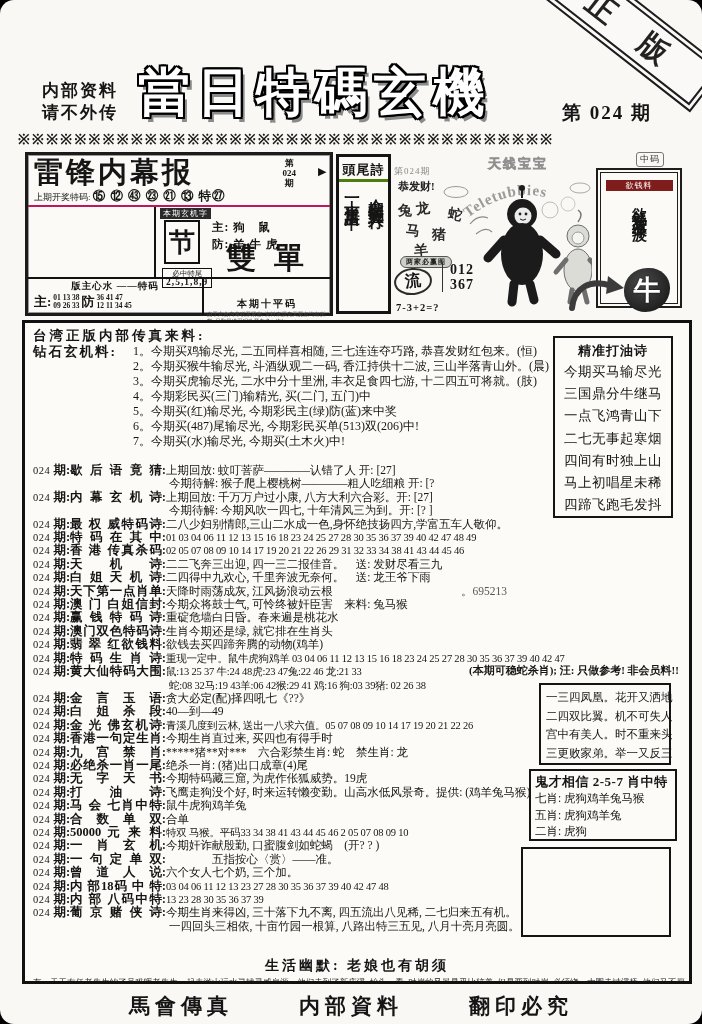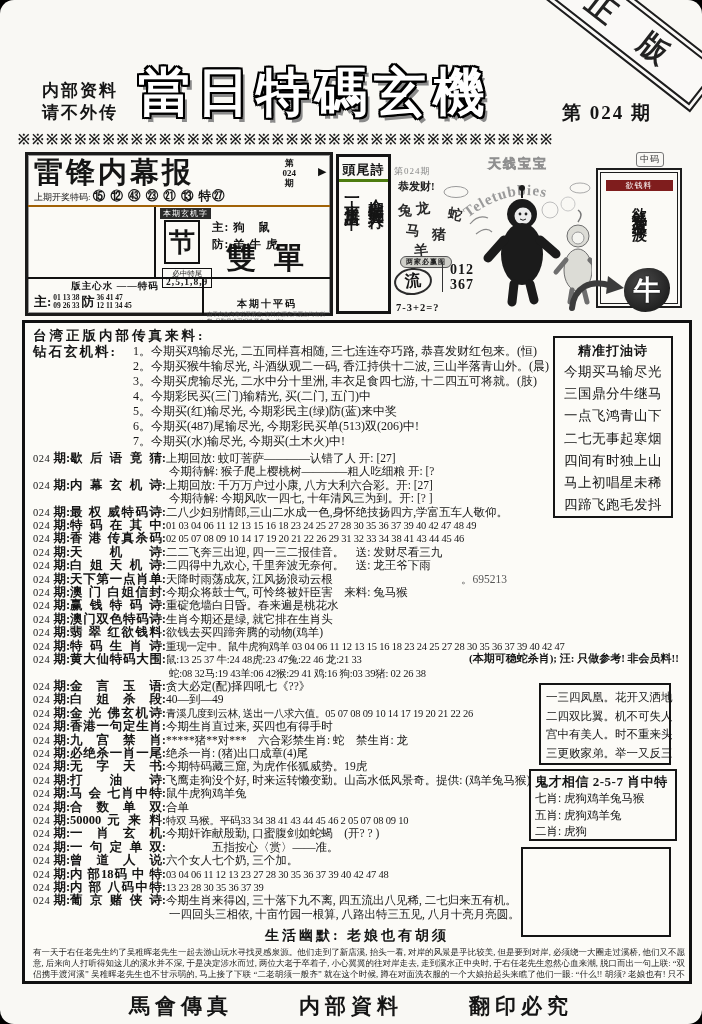--- a/index.html
+++ b/index.html
@@ -11,21 +11,21 @@
 .confidential{position:absolute;left:42px;top:80px;font-size:17px;font-weight:bold;line-height:22px;white-space:pre-line;letter-spacing:2px}
 .main-title{position:absolute;left:138px;top:58px;font-size:52px;font-weight:900;letter-spacing:7px;white-space:nowrap;color:#fff;
  text-shadow:-2px 0 #000,2px 0 #000,0 -2px #000,0 2px #000,-2px -2px #000,2px 2px #000,-2px 2px #000,2px -2px #000,4px 5px 0 #8a8a8a}
 .issue-no{position:absolute;left:562px;top:100px;font-size:19px;font-weight:bold;letter-spacing:2px;white-space:nowrap}
 .stamp{position:absolute;right:-26px;top:2px;width:196px;height:56px;border:7px double #1d1d1d;transform:rotate(38deg);
  display:flex;align-items:center;justify-content:center;font-size:30px;font-weight:900;letter-spacing:36px;padding-left:30px;color:#222;background:rgba(250,250,248,.6)}
 .star-divider{position:absolute;left:18px;top:129px;width:668px;font-size:14px;font-weight:bold;letter-spacing:2.4px;white-space:nowrap;overflow:hidden;color:#1a1a1a}
 
 
 .lf-box{position:absolute;left:25px;top:152px;width:308px;height:164px;border:3px solid #1b1b1b;background:#fbfaf6;box-shadow:inset 0 0 0 1px #999}
-.lf-head{height:52px;border-bottom:2px solid #a16207;position:relative;padding:1px 6px}
+.lf-head{height:52px;border-bottom:2px solid #be185d;position:relative;padding:1px 6px}
 .lf-title{font-size:29px;font-weight:900;letter-spacing:3px;line-height:32px;white-space:nowrap}
 .lf-issue{position:absolute;right:34px;top:3px;font-size:9px;font-weight:bold;line-height:10px;text-align:center;white-space:pre-line}
 .lf-draw{font-size:9px;white-space:nowrap}
 .lf-draw b{font-size:12.5px;letter-spacing:1px}
 .lf-body{display:grid;grid-template-columns:128px 1fr;grid-template-rows:70px 34px}
 .lf-empty{grid-row:1/2;border-right:2px solid #111}
 .lf-right{grid-row:1/2;position:relative;padding:2px 3px}
 .lf-mystery-label{position:absolute;left:4px;top:1px;font-size:8px;background:#2a2a2a;color:#fff;padding:0 3px;letter-spacing:1px}
 .lf-jie{position:absolute;left:8px;top:13px;width:36px;height:44px;border:2px solid #111;display:flex;align-items:center;justify-content:center;font-size:26px;font-weight:900}
 .lf-zhufang{position:absolute;left:56px;top:12px;font-size:11.5px;font-weight:bold;line-height:17px;white-space:pre-line;letter-spacing:1px}
@@ -78,31 +78,31 @@
 .ox{position:absolute;left:568px;top:266px;width:124px;height:54px}
 .ox-blob{position:absolute;left:56px;top:2px;width:46px;height:44px;background:radial-gradient(circle at 40% 35%,#4a4a4a,#101010);border-radius:52% 46% 55% 48%;display:flex;align-items:center;justify-content:center}
 .ox-char{color:#fff;font-size:27px;font-weight:900;text-shadow:0 0 2px #000}
 
 
 .main-box{position:absolute;left:22px;top:320px;width:670px;height:664px;border:3px solid #111;background:#fcfbf7;padding:5px 8px;overflow:hidden}
 .src-title{font-size:13.5px;font-weight:bold;letter-spacing:3px;line-height:16px;white-space:nowrap}
 .src-row{display:flex;font-size:12px;line-height:15px;white-space:nowrap}
 .src-label{font-size:13.5px;font-weight:bold;letter-spacing:2px;width:100px;flex:none}
 .dia-line{font-size:12px;line-height:15px;margin-left:100px;white-space:nowrap}
-.tip-rows{margin-top:3px;width:524px}
+.tip-rows{margin-top:15px;width:524px}
 .trow{position:relative;font-size:11.5px;line-height:13.4px;white-space:nowrap}
 .trow .rn{font-size:10.5px;letter-spacing:.5px}
 .trow .rq{font-weight:bold;font-size:12.5px}
 .trow .rl{display:inline-block;width:92px;font-weight:bold;font-size:12.5px;text-align:justify;text-align-last:justify;vertical-align:bottom}
 .trow .rc2{font-weight:bold}
 .trow.small .rt{font-size:10.5px;letter-spacing:-.2px}
 .trow.cont{padding-left:136px}
 .rtail{position:absolute;left:428px;top:0;color:#555}
 .rnote{position:absolute;left:436px;top:-1px;font-weight:bold;font-size:11px;white-space:nowrap}
-.humor-title{text-align:center;font-size:14px;font-weight:900;letter-spacing:3px;margin-top:5px;line-height:19px}
+.humor-title{text-align:center;font-size:14px;font-weight:900;letter-spacing:3px;margin-top:23px;line-height:19px}
 .humor-text{font-size:8.5px;line-height:11px;text-align:justify;width:652px;margin-top:2px;color:#1d1d1d}
 
 
 .sbox{position:absolute;border:2px solid #141414;background:#fcfbf7}
 .box-dayou{left:528px;top:13px;width:120px;height:182px;padding:3px 4px;text-align:center}
 .dy-title{font-size:13px;font-weight:900;letter-spacing:1px;line-height:20px}
 .dy-line{font-size:13.5px;line-height:22.2px;white-space:nowrap;letter-spacing:.5px}
 .box-shensuan{left:506px;top:207px;width:144px;height:118px;padding:4px 5px}
 .ss-line{font-size:12px;font-weight:bold;line-height:25px;border-bottom:1px solid #9a9a9a;width:104px;white-space:nowrap}
 .ss-line:last-child{border-bottom:none}

